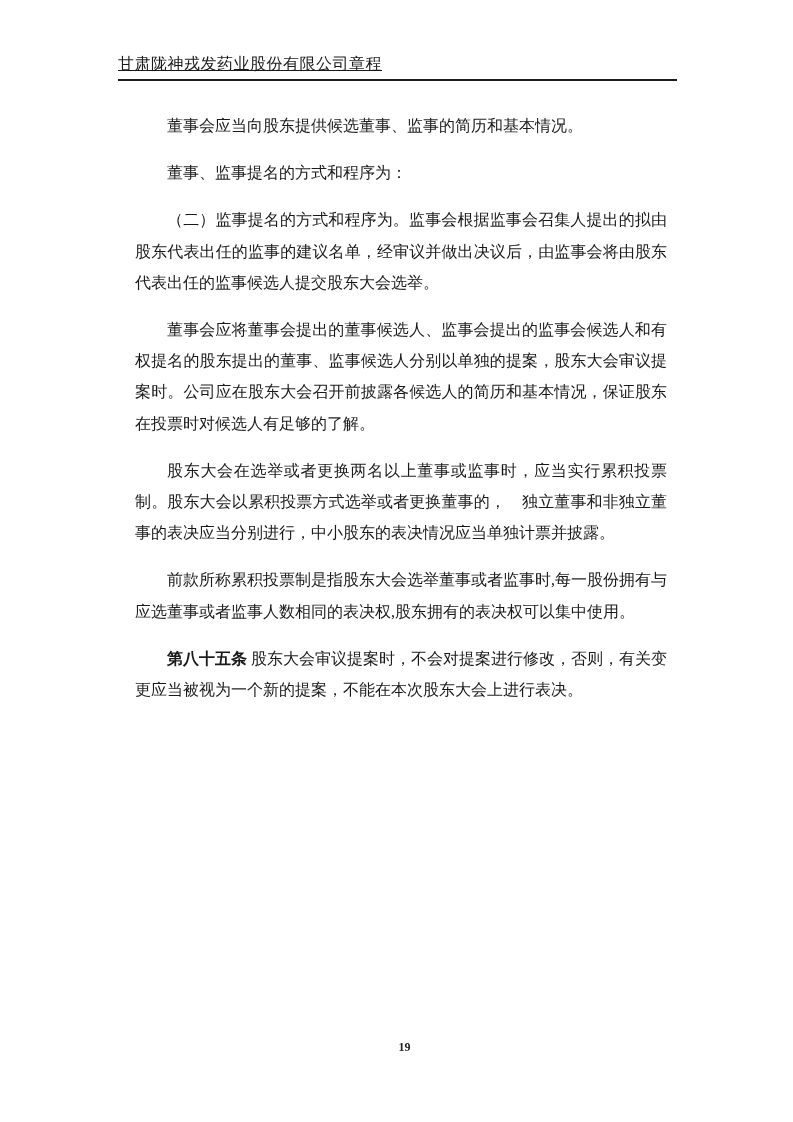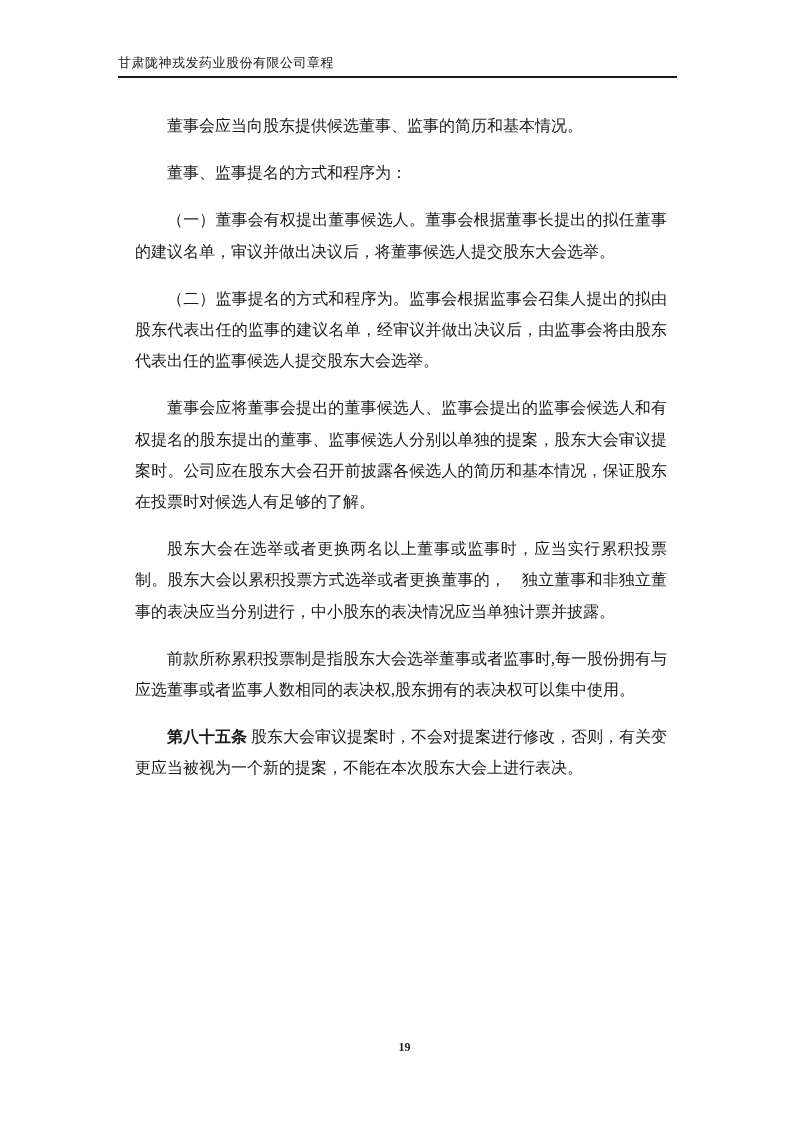--- a/index.html
+++ b/index.html
@@ -18,24 +18,25 @@
   }
   .header {
     position: absolute;
     left: 118px;
     top: 54px;
     width: 559px;
     padding-bottom: 4px;
     border-bottom: 2px solid #1c1c1c;
   }
   .header-title {
-    font-size: 13px;
+    font-size: 16px;
     letter-spacing: 0.5px;
     color: #1a1a1a;
     white-space: nowrap;
+    text-decoration: underline;
   }
   .content {
     position: absolute;
     left: 119px;
     top: 94px;
     width: 564px;
     font-size: 16px;
     line-height: 31.2px;
     text-align: justify;
     text-justify: inter-ideograph;
@@ -67,21 +68,20 @@
 
 <div class="page">
 
   <div class="header">
     <div class="header-title">甘肃陇神戎发药业股份有限公司章程</div>
   </div>
 
   <div class="content">
     <p>董事会应当向股东提供候选董事、监事的简历和基本情况。</p>
     <p>董事、监事提名的方式和程序为：</p>
-    <p>（一）董事会有权提出董事候选人。董事会根据董事长提出的拟任董事的建议名单，审议并做出决议后，将董事候选人提交股东大会选举。</p>
     <p>（二）监事提名的方式和程序为。监事会根据监事会召集人提出的拟由股东代表出任的监事的建议名单，经审议并做出决议后，由监事会将由股东代表出任的监事候选人提交股东大会选举。</p>
     <p>董事会应将董事会提出的董事候选人、监事会提出的监事会候选人和有权提名的股东提出的董事、监事候选人分别以单独的提案，股东大会审议提案时。公司应在股东大会召开前披露各候选人的简历和基本情况，保证股东在投票时对候选人有足够的了解。</p>
     <p>股东大会在选举或者更换两名以上董事或监事时，应当实行累积投票制。股东大会以累积投票方式选举或者更换董事的，　独立董事和非独立董事的表决应当分别进行，中小股东的表决情况应当单独计票并披露。</p>
     <p>前款所称累积投票制是指股东大会选举董事或者监事时,每一股份拥有与应选董事或者监事人数相同的表决权,股东拥有的表决权可以集中使用。</p>
     <p><span class="article-no">第八十五条</span><span> 股东大会审议提案时，不会对提案进行修改，否则，有关变更应当被视为一个新的提案，不能在本次股东大会上进行表决。</span></p>
   </div>
 
   <div class="footer">
     <span class="page-number">19</span>
   </div>

